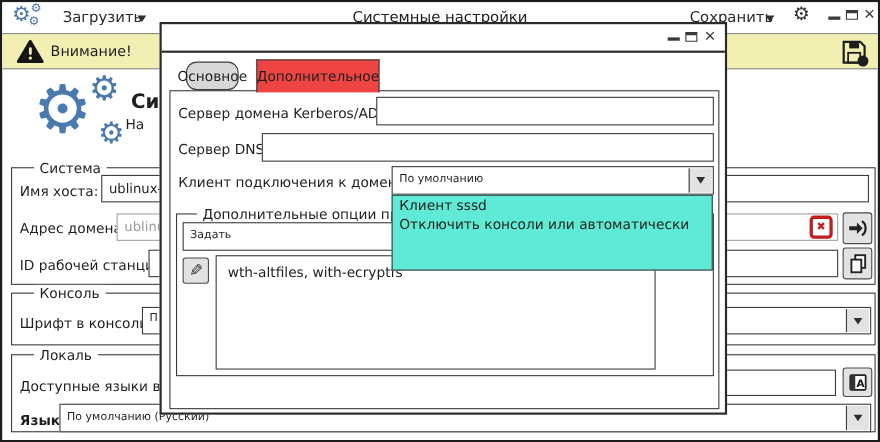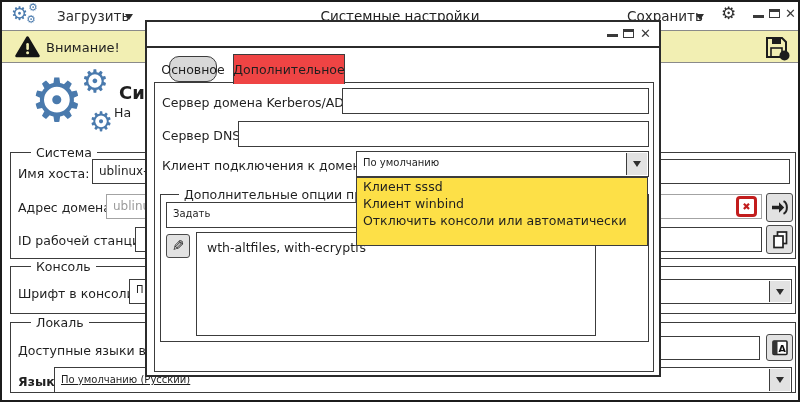--- a/index.html
+++ b/index.html
@@ -37,21 +37,21 @@
   .menu-label { font-size:13.5px; color:#2a2a2a; white-space:nowrap; }
   #menubar-title { left:0; right:0; top:6px; text-align:center; font-size:13.5px; }
   #warning-bar { left:0; top:28px; width:796px; height:33px; background:#f2efb3;
                  border-top:1px solid #8a8a8a; border-bottom:1px solid #8a8a8a; }
   #dialog { left:143px; top:18px; width:516px; height:357px; background:#fff;
             border:2px solid #2b2b2b; z-index:10; }
   #dlg-titlebar { left:0; top:0; right:0; height:26px; border-bottom:2px solid #2b2b2b; }
   .tab { border:1.5px solid #3c3c3c; font-size:12.5px; display:flex;
          align-items:center; justify-content:center; }
   #dlg-panel { left:7px; top:60px; width:500px; height:290px; border:1.5px solid #3c3c3c; }
-  #client-dropdown { left:209px; top:155px; width:292px; height:69px; background:#fde047;
+  #client-dropdown { left:209px; top:155px; width:292px; height:69px; background:#5eead4;
                      border:1.5px solid #3c3c3c; z-index:30; }
   .ddi { font-size:12.5px; line-height:17px; padding-left:6px; white-space:nowrap; }
   .redx { width:21px; height:21px; border:3px solid #c21d1d; border-radius:4px; background:#fff;
           color:#c21d1d; font-size:10px; font-weight:bold;
           display:flex; align-items:center; justify-content:center; }
 </style>
 </head>
 <body>
 
 <div id="app">
@@ -140,21 +140,21 @@
   <div class="abs input" style="left:200px;top:334px;width:558px;height:24px;"></div>
   <div class="abs gbtn" style="left:764px;top:332px;width:27px;height:27px;">
     <svg width="18" height="18" viewBox="0 0 18 18">
       <rect x="2" y="2" width="14" height="13.5" rx="1" fill="#fff" stroke="#222" stroke-width="1.6"></rect>
       <rect x="2" y="2" width="4.5" height="13.5" fill="#333"></rect>
       <text x="11.3" y="12.6" font-size="9.5" font-weight="bold" fill="#111" text-anchor="middle">A</text>
     </svg>
   </div>
   <span class="abs lbl" style="left:16px;top:372px;font-weight:bold;">Язык:</span>
   <div class="abs combo" style="left:52px;top:365px;width:738px;height:26px;">
-    <span class="val" style="top:6px;text-decoration:underline;">По умолчанию (Русский)</span>
+    <span class="val" style="top:6px;">По умолчанию (Русский)</span>
     <span class="arrowbtn">
         <span class="tri"></span>
       </span>
   </div>
 
   <div class="abs" id="dialog">
     <div class="abs" id="dlg-titlebar">
       <span class="abs winbar" style="left:460px;top:12px;"></span>
       <span class="abs winbox" style="left:476px;top:7px;"></span>
       <span class="abs winclose" style="left:493px;top:5px;">✕</span>
@@ -190,18 +190,17 @@
     </div>
     <div class="abs gbtn" style="left:19px;top:212px;width:24px;height:24px;">
       <span style="font-size:15px;color:#222;transform:scaleX(-1);line-height:1;">✎</span>
     </div>
     <div class="abs" style="left:49px;top:210px;width:400px;height:104px;border:1.5px solid #3c3c3c;background:#fff;">
       <span class="abs" style="left:10px;top:7px;font-size:12.5px;white-space:nowrap;">wth-altfiles, with-ecryptfs</span>
     </div>
 
     <div class="abs" id="client-dropdown">
       <div class="ddi">Клиент sssd</div>
-      <div class="ddi">Клиент winbind</div>
       <div class="ddi">Отключить консоли или автоматически</div>
     </div>
   </div>
 
 </div>
 
 </body></html>

